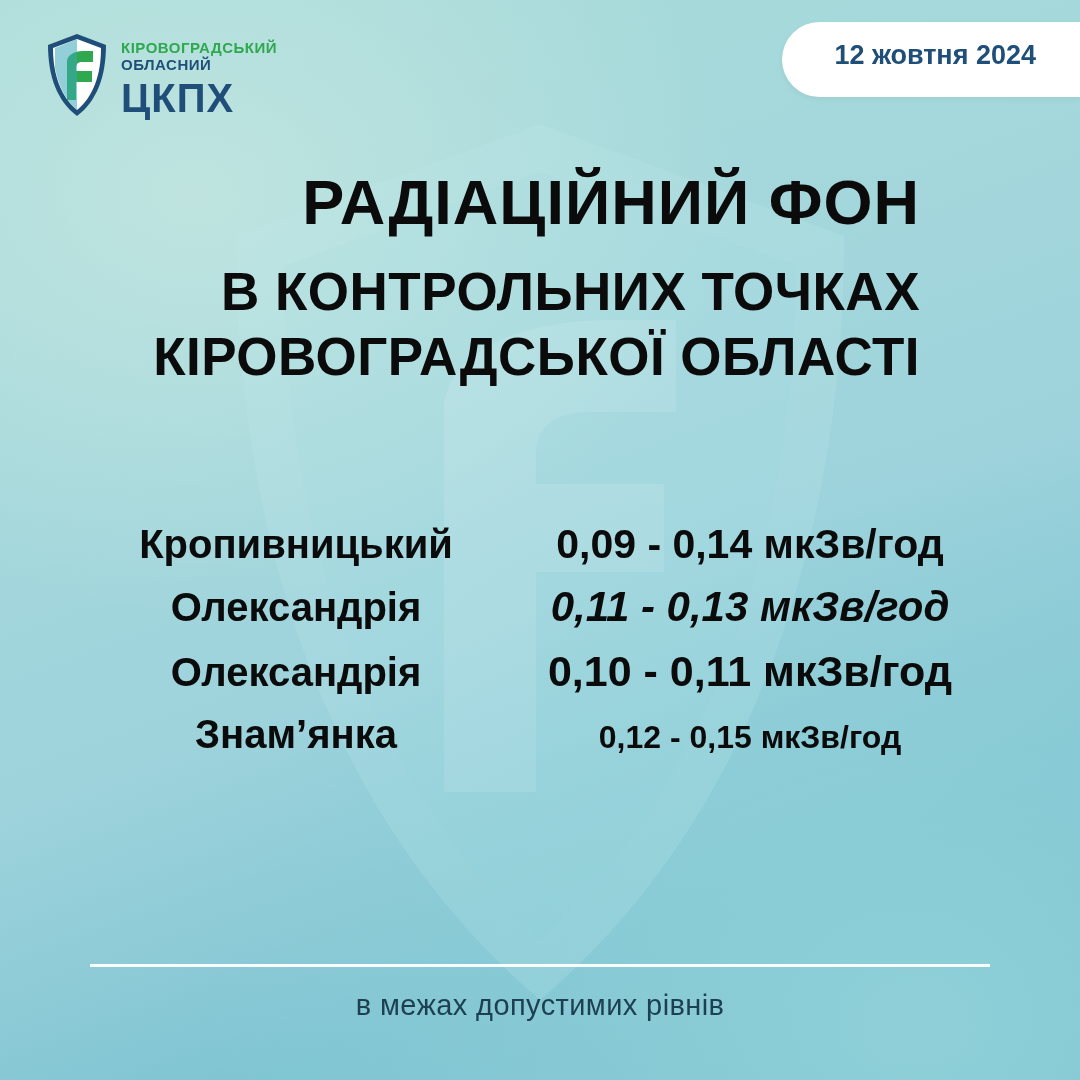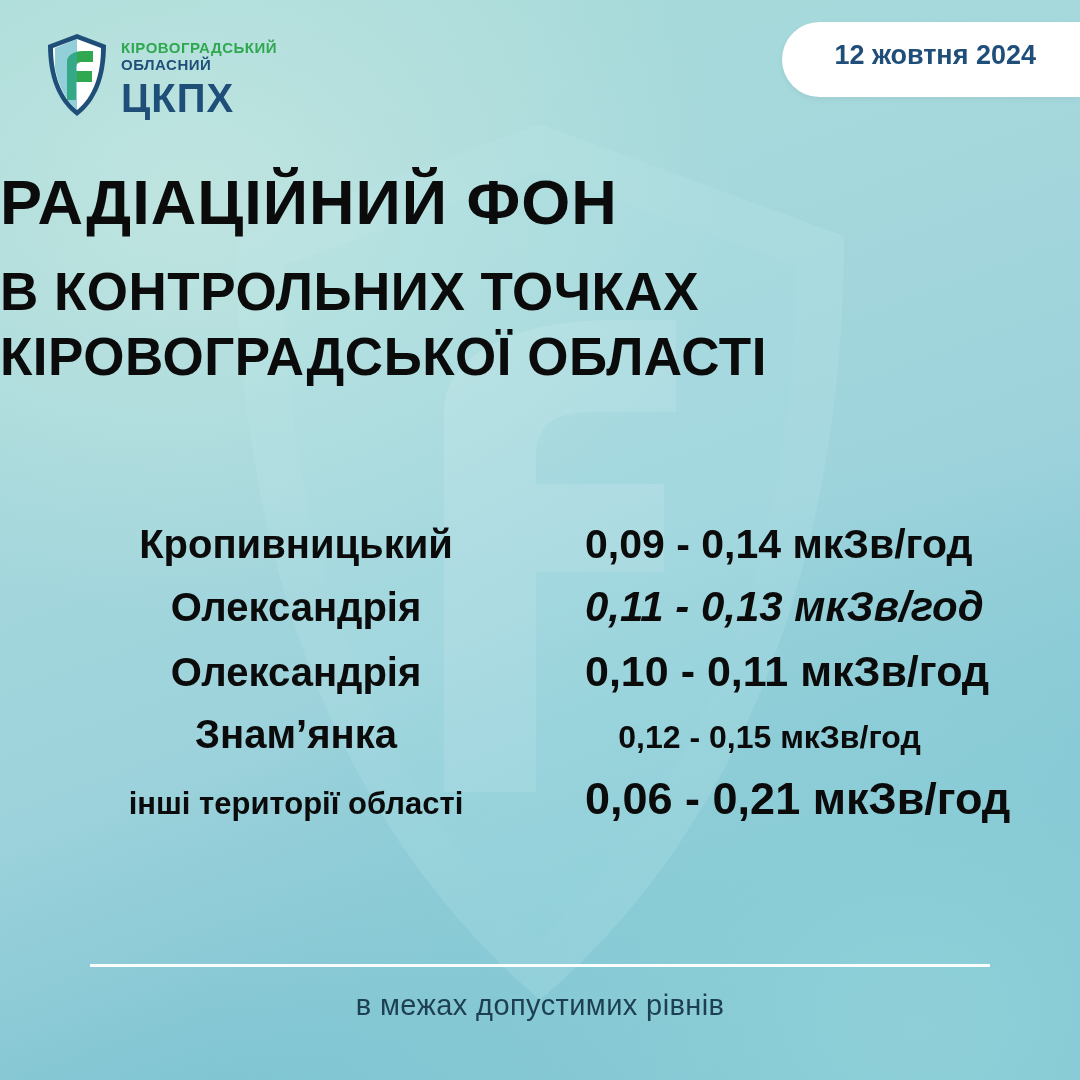--- a/index.html
+++ b/index.html
@@ -88,21 +88,21 @@
     box-shadow: 0 2px 6px rgba(0,0,0,0.05);
     white-space: nowrap;
   }
 
   
   .title-block {
     position: absolute;
     top: 168px;
     left: 0;
     width: 920px;
-    text-align: left;
+    text-align: right;
     color: #0b0b0b;
   }
   .title-line1 {
     font-size: 63px;
     font-weight: bold;
     letter-spacing: 1px;
     line-height: 1.08;
   }
   .title-line2 {
     font-size: 53px;
@@ -141,21 +141,20 @@
     color: #0b0b0b;
     line-height: 1.18;
   }
   .reading-value {
     flex: 1;
     font-size: 41px;
     font-weight: bold;
     color: #0b0b0b;
     line-height: 1.18;
     white-space: nowrap;
-    margin-left: 39px;
   }
   .reading-row.small .reading-name {
     font-size: 31px;
   }
   .reading-row.small .reading-value {
     font-size: 45px;
   }
   .reading-row.r0 .reading-value { font-size: 41px; }
   .reading-row.r1 .reading-value { font-size: 42px; font-style: italic; }
   .reading-row.r2 .reading-value { font-size: 43px; }
@@ -227,24 +226,20 @@
       <div class="reading-value">0,11 - 0,13 мкЗв/год</div>
     </div>
     <div class="reading-row r2">
       <div class="reading-name">Олександрія</div>
       <div class="reading-value">0,10 - 0,11 мкЗв/год</div>
     </div>
     <div class="reading-row r3">
       <div class="reading-name">Знам’янка</div>
       <div class="reading-value">0,12 - 0,15 мкЗв/год</div>
     </div>
-    <div class="reading-row small">
-      <div class="reading-name">інші території області</div>
-      <div class="reading-value">0,06 - 0,21 мкЗв/год</div>
-    </div>
   </div>
 
   <div class="footer">
     <div class="footer-rule"></div>
     <div class="footer-text">в межах допустимих рівнів</div>
   </div>
 
 </div>
 
 </body></html>

